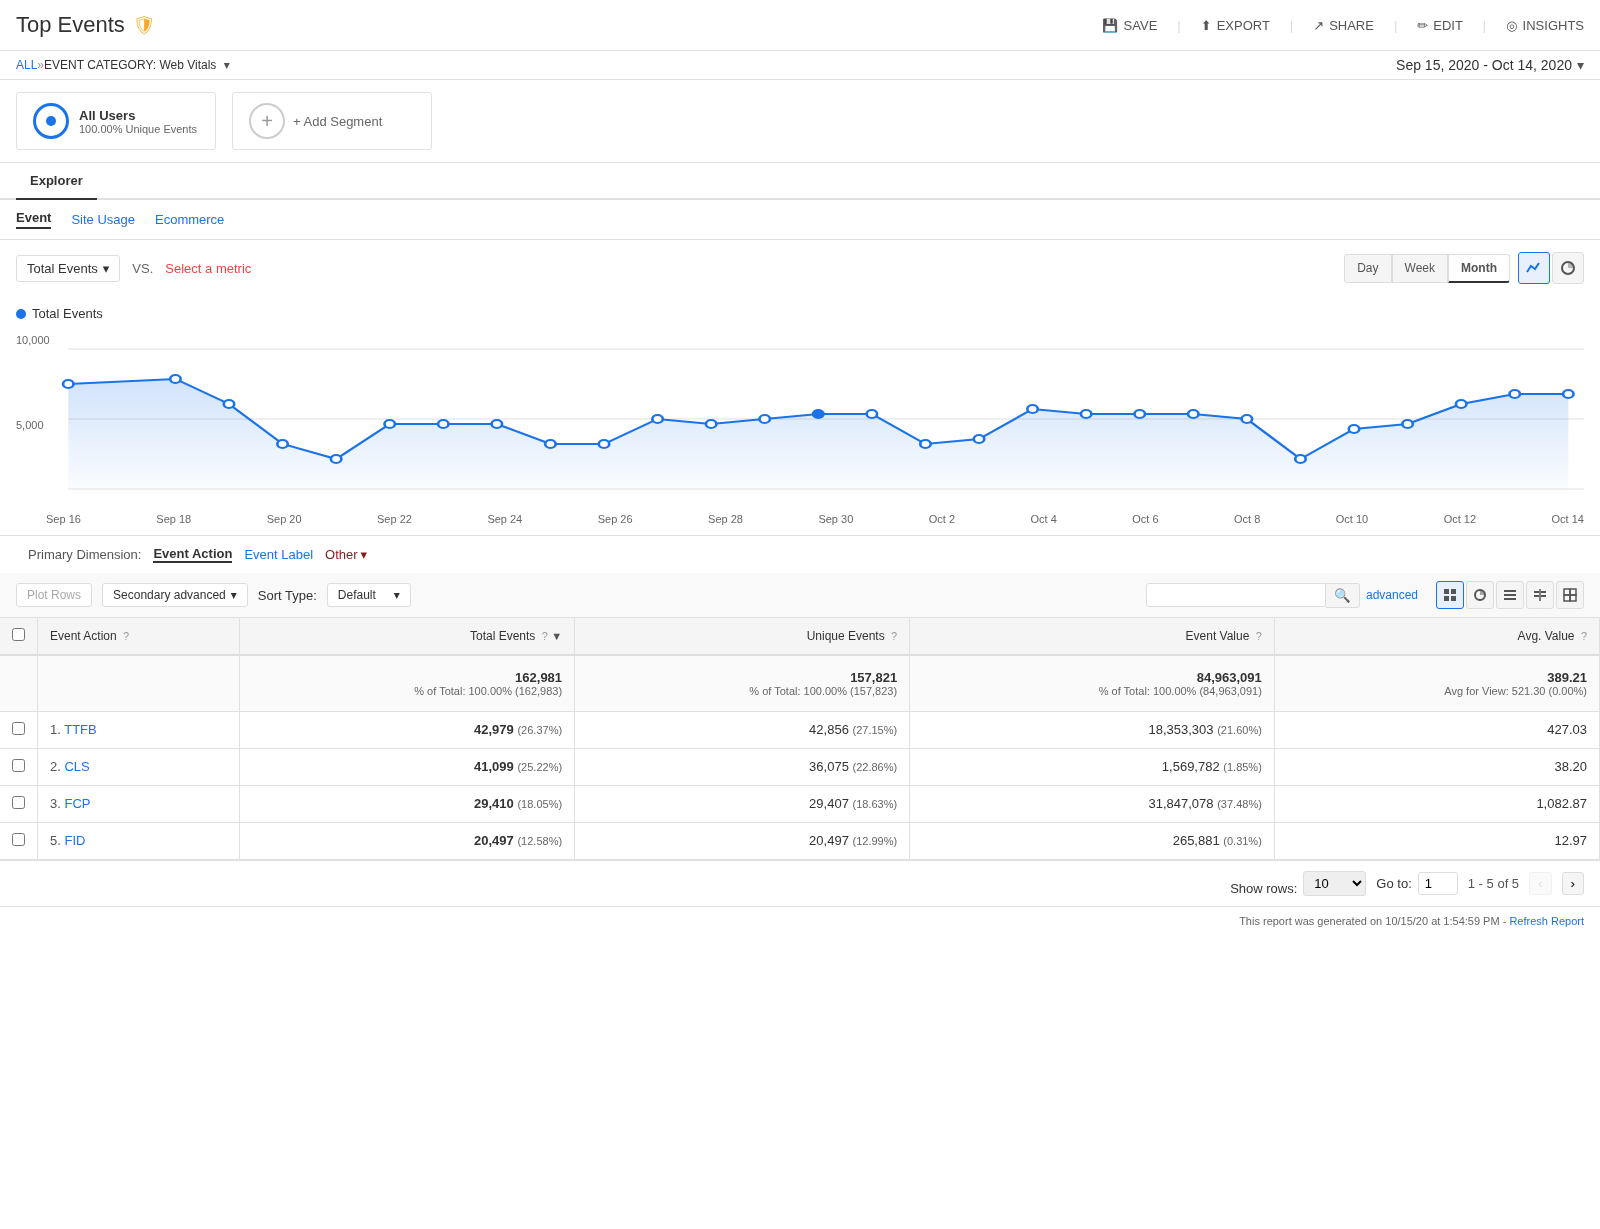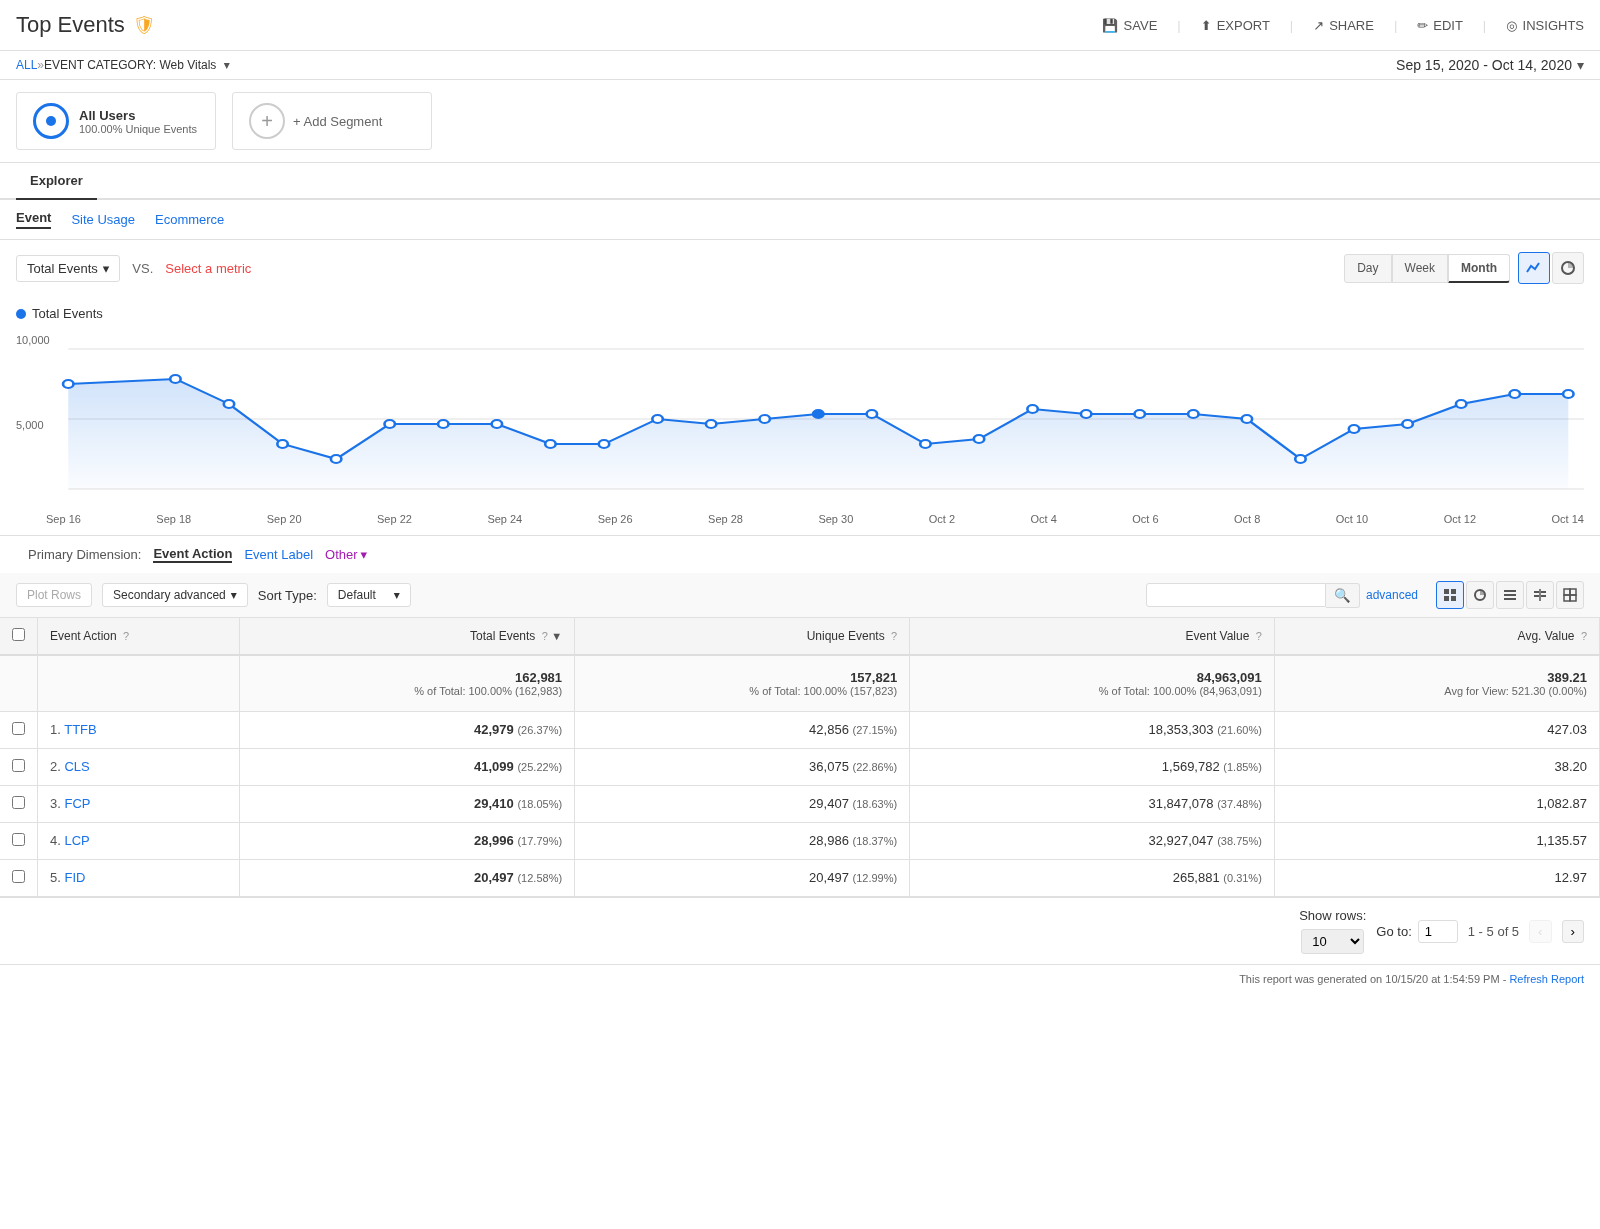--- a/index.html
+++ b/index.html
@@ -58,21 +58,21 @@
     .chart-y-label { position: absolute; left: 0; font-size: 11px; color: #666; }
     .chart-y-10k { top: 5px; }
     .chart-y-5k { top: 90px; }
     .chart-svg { width: 100%; height: 100%; }
     .chart-x-labels { display: flex; justify-content: space-between; padding: 4px 0 0 30px; font-size: 11px; color: #666; }
     
     .primary-dim { display: flex; align-items: center; gap: 12px; padding: 10px 28px; font-size: 13px; }
     .primary-dim-label { color: #555; }
     .dim-option { color: #1a73e8; cursor: pointer; }
     .dim-option.active { color: #333; font-weight: bold; border-bottom: 2px solid #333; }
-    .dim-other { display: flex; align-items: center; gap: 3px; color: #a21caf; cursor: pointer; justify-content: center; }
+    .dim-other { display: flex; align-items: center; gap: 3px; color: #7f1d1d; cursor: pointer; justify-content: center; }
     
     .table-controls { display: flex; align-items: center; gap: 10px; padding: 8px 16px; background: #f9f9f9; border-bottom: 1px solid #e0e0e0; }
     .plot-rows-btn { color: #aaa; font-size: 12px; border: 1px solid #ddd; border-radius: 3px; padding: 4px 10px; background: #fff; cursor: not-allowed; }
     .sec-dim-dropdown { display: flex; align-items: center; gap: 5px; border: 1px solid #ddd; border-radius: 3px; padding: 4px 10px; background: #fff; cursor: pointer; font-size: 12px; }
     .sort-type { display: flex; align-items: center; gap: 18px; border: 1px solid #ddd; border-radius: 3px; padding: 4px 10px; background: #fff; cursor: pointer; font-size: 12px; }
     .table-search { margin-left: auto; display: flex; align-items: center; }
     .search-input { border: 1px solid #ddd; border-radius: 3px 0 0 3px; padding: 4px 8px; font-size: 12px; width: 180px; outline: none; }
     .search-btn { border: 1px solid #ddd; border-left: none; border-radius: 0 3px 3px 0; padding: 4px 8px; background: #f5f5f5; cursor: pointer; }
     .advanced-link { color: #1a73e8; cursor: pointer; font-size: 12px; margin-left: 6px; }
     .view-type-btns { display: flex; gap: 2px; margin-left: 8px; }
@@ -90,21 +90,21 @@
     .row-num { color: #555; }
     .row-link { color: #1a73e8; cursor: pointer; }
     .val-bold { font-weight: bold; }
     .val-pct { color: #666; font-size: 11px; }
     .checkbox-cell { width: 30px; text-align: center; }
     
     .summary-row { background: #fafafa; }
     .summary-row td { padding: 14px 12px; }
     
     .table-footer { display: flex; justify-content: flex-end; align-items: center; padding: 10px 16px; gap: 10px; font-size: 13px; border-top: 1px solid #e0e0e0; }
-    .show-rows { display: flex; align-items: center; gap: 6px; flex-direction: column; }
+    .show-rows { display: flex; align-items: flex-end; gap: 6px; }
     .rows-select { border: 1px solid #ddd; border-radius: 3px; padding: 3px 6px; font-size: 13px; }
     .goto { display: flex; align-items: center; gap: 6px; }
     .goto-input { border: 1px solid #ddd; border-radius: 3px; padding: 3px 6px; font-size: 13px; width: 40px; }
     .page-range { color: #555; }
     .page-nav-btn { border: 1px solid #ddd; border-radius: 3px; padding: 3px 8px; background: #f5f5f5; cursor: pointer; }
     .page-nav-btn:disabled { opacity: 0.4; cursor: not-allowed; }
     
     .report-footer { text-align: right; padding: 8px 16px; font-size: 11px; color: #666; border-top: 1px solid #e0e0e0; }
     .refresh-link { color: #1a73e8; cursor: pointer; }
 
@@ -459,42 +459,20 @@
           <span>31,847,078</span>
           <span class="val-pct">(37.48%)</span>
         </td>
         <td class="right">1,082.87</td>
       </tr>
       <tr>
         <td class="checkbox-cell">
           <input type="checkbox" style="">
         </td>
         <td>
-          <span class="row-num">4.</span>
-          <span class="row-link">LCP</span>
-        </td>
-        <td class="right">
-          <span class="val-bold">28,996</span>
-          <span class="val-pct">(17.79%)</span>
-        </td>
-        <td class="right">
-          <span>28,986</span>
-          <span class="val-pct">(18.37%)</span>
-        </td>
-        <td class="right">
-          <span>32,927,047</span>
-          <span class="val-pct">(38.75%)</span>
-        </td>
-        <td class="right">1,135.57</td>
-      </tr>
-      <tr>
-        <td class="checkbox-cell">
-          <input type="checkbox" style="">
-        </td>
-        <td>
           <span class="row-num">5.</span>
           <span class="row-link">FID</span>
         </td>
         <td class="right">
           <span class="val-bold">20,497</span>
           <span class="val-pct">(12.58%)</span>
         </td>
         <td class="right">
           <span>20,497</span>
           <span class="val-pct">(12.99%)</span>

